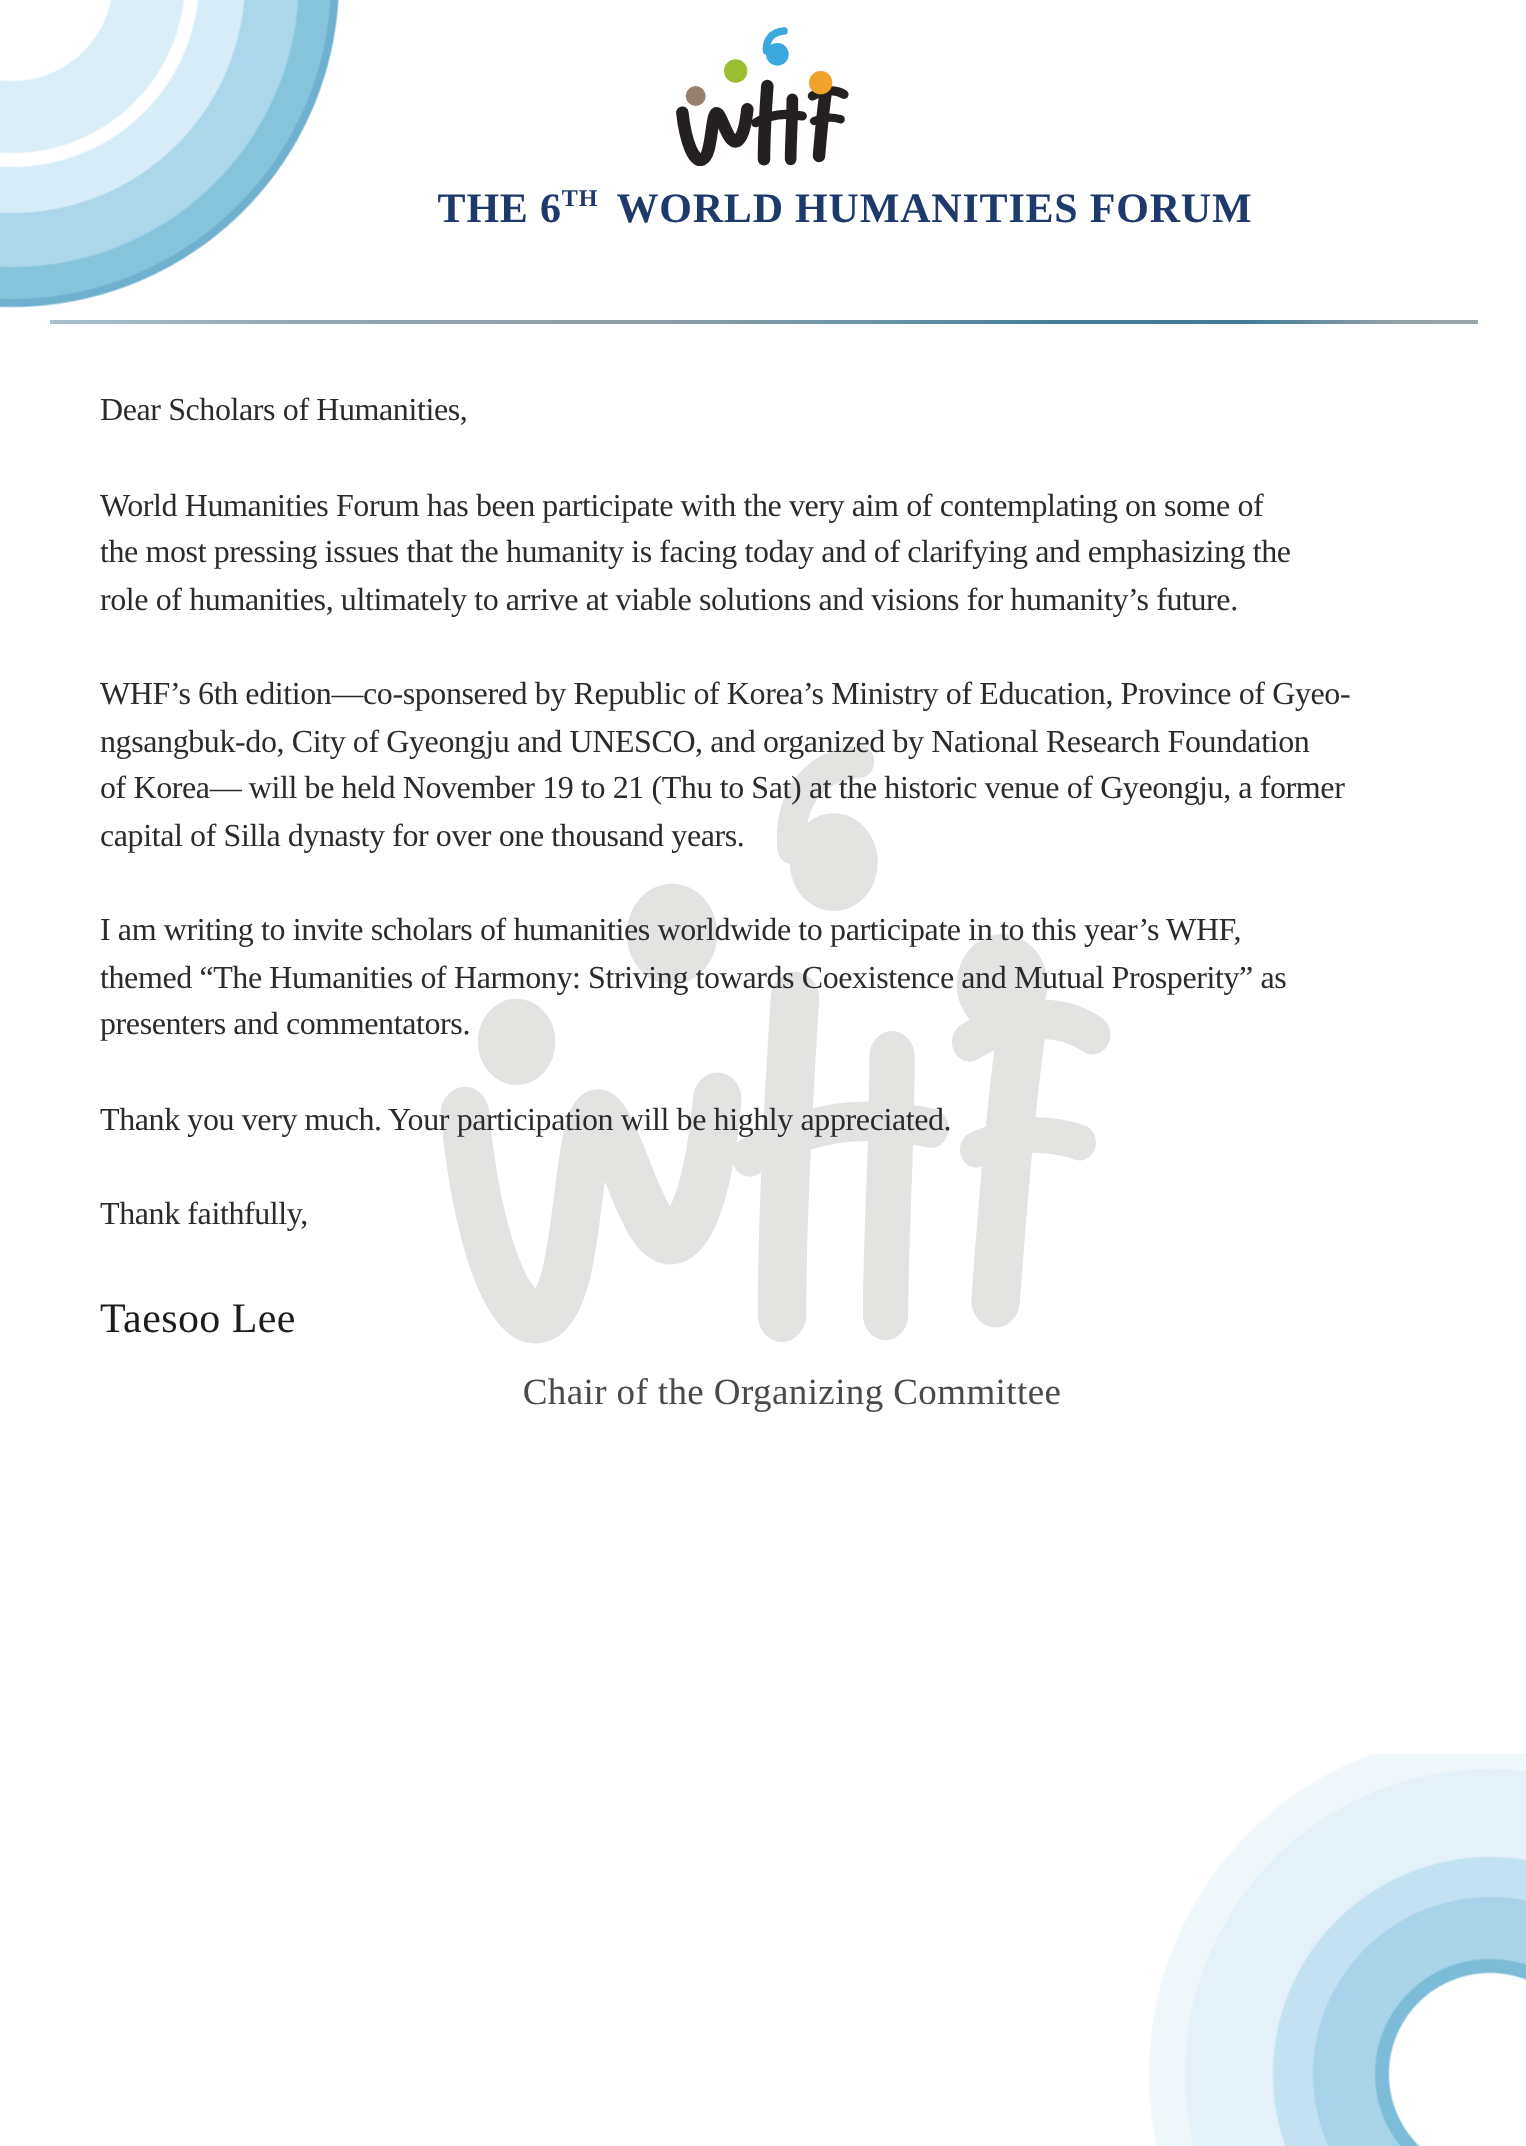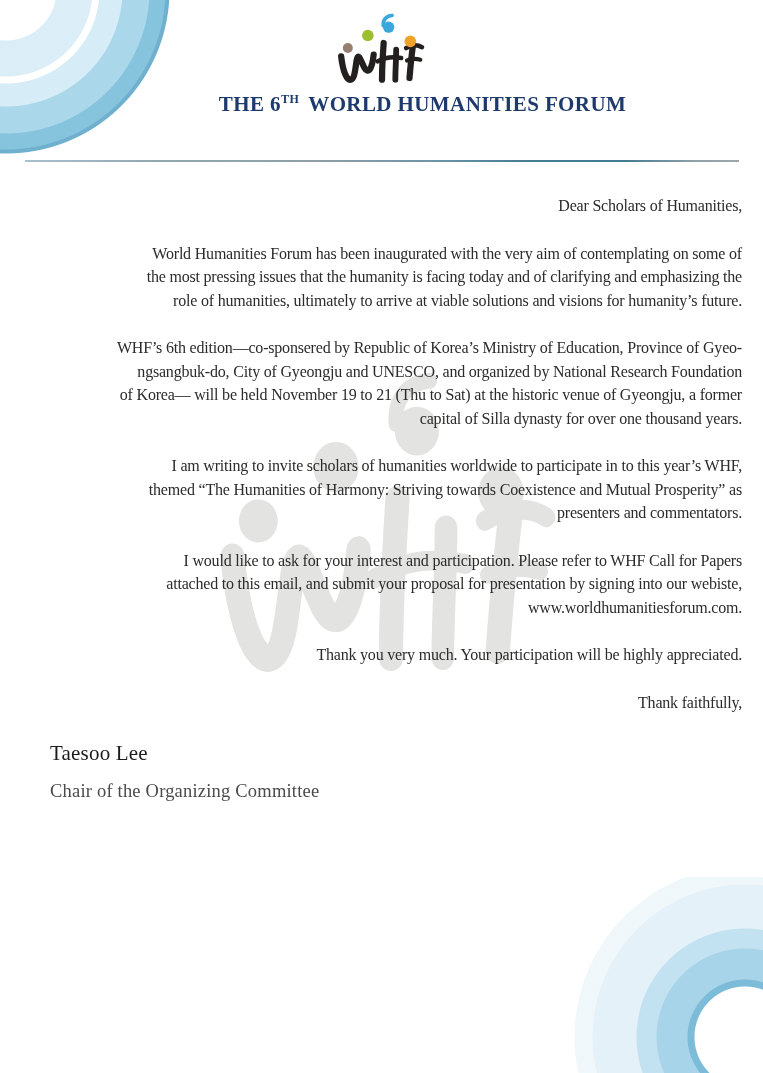--- a/index.html
+++ b/index.html
@@ -63,28 +63,27 @@
   .watermark svg path{stroke:var(--watermark-gray,#e3e3e1);}
   .watermark svg circle{fill:var(--watermark-gray,#e3e3e1);}
 
   
   .letter{position:absolute;left:50px;top:194px;width:692px;z-index:1;}
   .para{
     margin:0 0 24px 0;
     font-size:16px;line-height:23.5px;letter-spacing:-0.2px;
     color:var(--letter-ink,#2b2b2b);
     white-space:pre-line;
-    text-align:right;
   }
   .sig{margin-top:27px;}
   .sig-name{
     font-size:21px;letter-spacing:.2px;color:#1d1b1b;margin:0 0 10px 0;
   }
   .sig-line{
-    font-size:18.5px;line-height:30px;letter-spacing:.2px;color:#4a4a4a;margin:0;
+    font-size:18.5px;line-height:30px;letter-spacing:.2px;color:#4a4a4a;margin:0;text-align:center;
   }
 </style>
 </head>
 <body>
 
 <div class="page">
 
   <div class="swirl-tl"></div>
   <div class="swirl-br"></div>
 
@@ -128,33 +127,30 @@
       <circle cx="38" cy="27" r="7"></circle>
       <circle cx="63" cy="17" r="6.8"></circle>
       <path d="M56.5 15 C56 8 60 3.5 67 3" fill="none" stroke-width="4.5" stroke-linecap="round"></path>
       <circle cx="89" cy="34" r="7"></circle>
     </svg>
   </div>
 
   <div class="letter">
     <div>
         <p class="para">Dear Scholars of Humanities,</p>
-        <p class="para">World Humanities Forum has been inaugurated with the very aim of contemplating on some of
+        <p class="para">World Humanities Forum has been participate with the very aim of contemplating on some of
 the most pressing issues that the humanity is facing today and of clarifying and emphasizing the
 role of humanities, ultimately to arrive at viable solutions and visions for humanity’s future.</p>
         <p class="para">WHF’s 6th edition—co-sponsered by Republic of Korea’s Ministry of Education, Province of Gyeo-
 ngsangbuk-do, City of Gyeongju and UNESCO, and organized by National Research Foundation
 of Korea— will be held November 19 to 21 (Thu to Sat) at the historic venue of Gyeongju, a former
 capital of Silla dynasty for over one thousand years.</p>
         <p class="para">I am writing to invite scholars of humanities worldwide to participate in to this year’s WHF,
 themed “The Humanities of Harmony: Striving towards Coexistence and Mutual Prosperity” as
 presenters and commentators.</p>
-        <p class="para">I would like to ask for your interest and participation. Please refer to WHF Call for Papers
-attached to this email, and submit your proposal for presentation by signing into our webiste,
-www.worldhumanitiesforum.com.</p>
         <p class="para">Thank you very much. Your participation will be highly appreciated.</p>
         <p class="para">Thank faithfully,</p>
       </div>
 
     <div class="sig">
       <p class="sig-name">Taesoo Lee</p>
       <p class="sig-line">Chair of the Organizing Committee</p>
     </div>
   </div>
 

